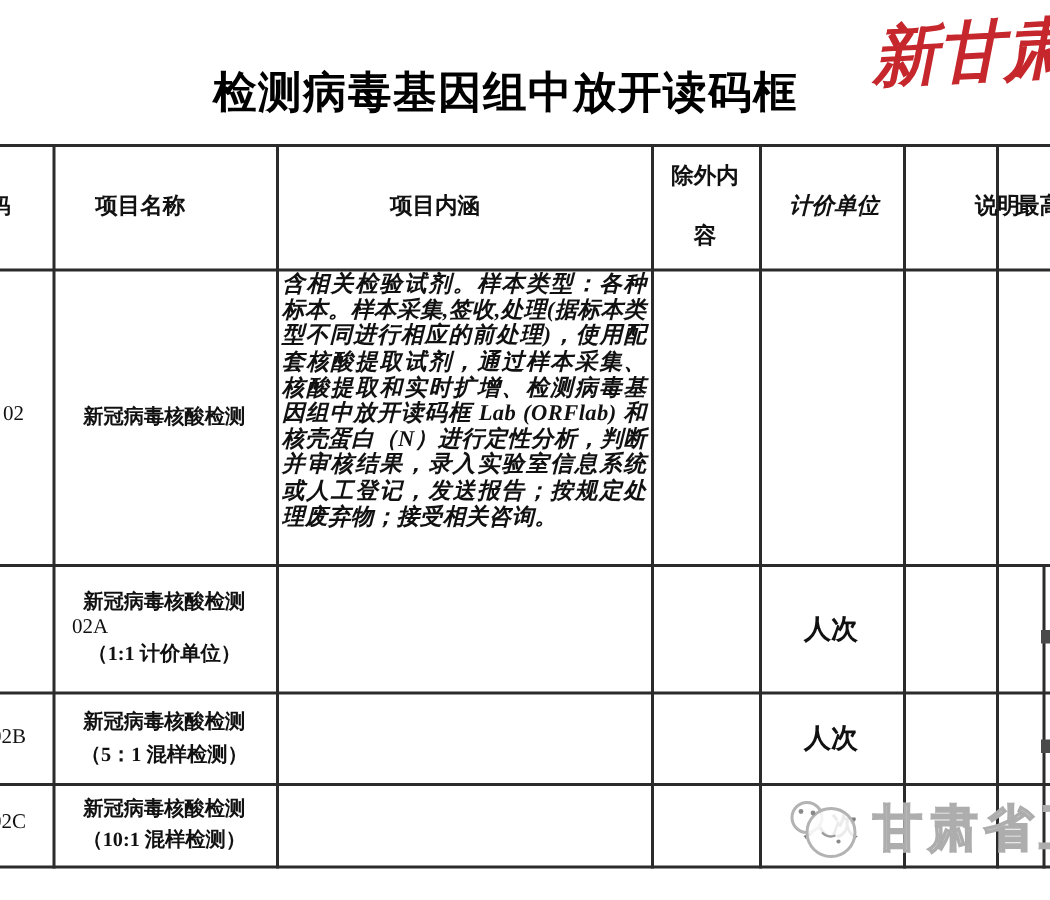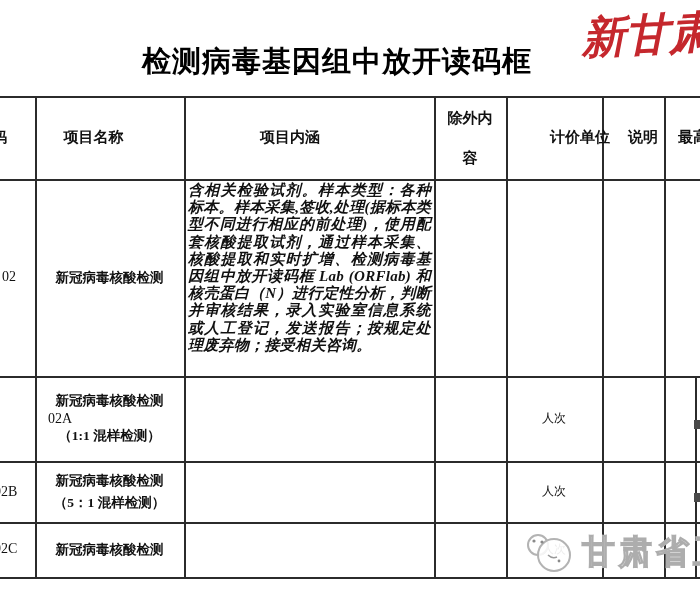--- a/index.html
+++ b/index.html
@@ -29,21 +29,21 @@
   .cell{position:absolute;display:flex;align-items:center;justify-content:center;z-index:2;text-align:center;}
   .hdr{font-weight:bold;font-size:15px;font-family:"Liberation Sans",sans-serif;}
   .name-cell{flex-direction:column;font-weight:bold;font-size:13.5px;font-family:"Liberation Serif",serif;}
   .code{position:absolute;z-index:2;font-size:14px;font-family:"Liberation Serif",serif;white-space:nowrap;}
   .content-cell{
     position:absolute;z-index:2;
     font-size:15px;line-height:17.2px;font-weight:bold;
     font-family:"Liberation Serif",serif;
     text-align:justify;letter-spacing:0.3px;font-style:italic;
   }
-  .unit{font-weight:normal;font-size:12px;font-family:"Liberation Serif",serif;}
+  .unit{font-weight:bold;font-size:18px;font-family:"Liberation Serif",serif;}
   .excl-hdr{line-height:40px;}
   .excl-hdr span{display:block;width:52px;}
   
   .frag{position:absolute;background:#4a4a4a;z-index:2;}
   
   .wm-text{
     position:absolute;left:582px;top:530px;z-index:5;white-space:nowrap;
     font-size:33px;font-weight:bold;letter-spacing:4px;
     font-family:"Liberation Sans",sans-serif;
     color:#ededed;-webkit-text-stroke:1.2px #adadad;
@@ -72,47 +72,48 @@
 <div class="vline" style="left:602px;top:96px;height:483px;"></div>
 <div class="vline" style="left:664px;top:96px;height:483px;"></div>
 <div class="vline" style="left:695px;top:376px;height:203px;"></div>
 
 <span class="code hdr" style="left:-7px;top:129px;">码</span>
 <div class="cell hdr" style="left:19px;top:96px;width:149px;height:83px;">项目名称</div>
 <div class="cell hdr" style="left:184px;top:96px;width:212px;height:83px;">项目内涵</div>
 <div class="cell hdr excl-hdr" style="left:434px;top:96px;width:72px;height:83px;">
     <span>除外内容</span>
   </div>
-<div class="cell hdr" style="left:532px;top:96px;width:96px;height:83px;">计价单位</div>
-<div class="cell hdr" style="left:612px;top:96px;width:62px;height:83px;">说明</div>
+<div class="cell hdr" style="left:508px;top:96px;width:96px;height:83px;font-style:italic;">计价单位</div>
+<div class="cell hdr" style="left:634px;top:96px;width:62px;height:83px;">说明</div>
 <div class="cell hdr" style="left:664px;top:96px;width:58px;height:83px;">最高</div>
 
 <span class="code" style="left:2px;top:269px;">02</span>
 <div class="cell name-cell" style="left:35px;top:179px;width:149px;height:197px;">新冠病毒核酸检测</div>
 <div class="content-cell" style="left:188px;top:182px;width:243px;height:192px;">含相关检验试剂。样本类型：各种标本。样本采集,签收,处理(据标本类型不同进行相应的前处理)，使用配套核酸提取试剂，通过样本采集、核酸提取和实时扩增、检测病毒基因组中放开读码框 Lab (ORFlab) 和核壳蛋白（N）进行定性分析，判断并审核结果，录入实验室信息系统或人工登记，发送报告；按规定处理废弃物；接受相关咨询。</div>
 
 <span class="code" style="left:0px;top:411px;margin-left:48px;">02A</span>
 <div class="cell name-cell" style="left:35px;top:376px;width:149px;height:85px;row-gap:17px;">
   <span>新冠病毒核酸检测</span>
-  <span>（1:1 混样检测）</span>
+  <span>（1:1 计价单位）</span>
 </div>
 <div class="cell unit" style="left:506px;top:376px;width:96px;height:85px;">人次</div>
 <div class="frag" style="left:694px;top:420px;width:6px;height:9px;"></div>
 
 <span class="code" style="left:-6px;top:484px;">02B</span>
 <div class="cell name-cell" style="left:35px;top:461px;width:149px;height:61px;row-gap:4px;">
   <span>新冠病毒核酸检测</span>
   <span>（5：1 混样检测）</span>
 </div>
 <div class="cell unit" style="left:506px;top:461px;width:96px;height:61px;">人次</div>
 <div class="frag" style="left:694px;top:493px;width:6px;height:9px;"></div>
 
 <span class="code" style="left:-6px;top:541px;">02C</span>
 <div class="cell name-cell" style="left:35px;top:522px;width:149px;height:55px;row-gap:3px;">
   <span>新冠病毒核酸检测</span>
+  <span>（10:1 混样检测）</span>
 </div>
 <div class="cell unit dim" style="left:506px;top:522px;width:96px;height:55px;">人次</div>
 
 <div class="wm-emblem">
   <svg width="54" height="52" viewBox="0 0 54 52">
     <circle cx="14" cy="16" r="10" fill="rgba(255,255,255,0.85)" stroke="#b3b3b3" stroke-width="2"></circle>
     <circle cx="30" cy="26" r="16" fill="rgba(255,255,255,0.85)" stroke="#b3b3b3" stroke-width="2"></circle>
     <circle cx="10" cy="12" r="1.6" fill="#8a8a8a"></circle>
     <circle cx="18" cy="13" r="1.6" fill="#8a8a8a"></circle>
     <path d="M24 26 q4 4 9 2" stroke="#9a9a9a" stroke-width="1.5" fill="none"></path>

